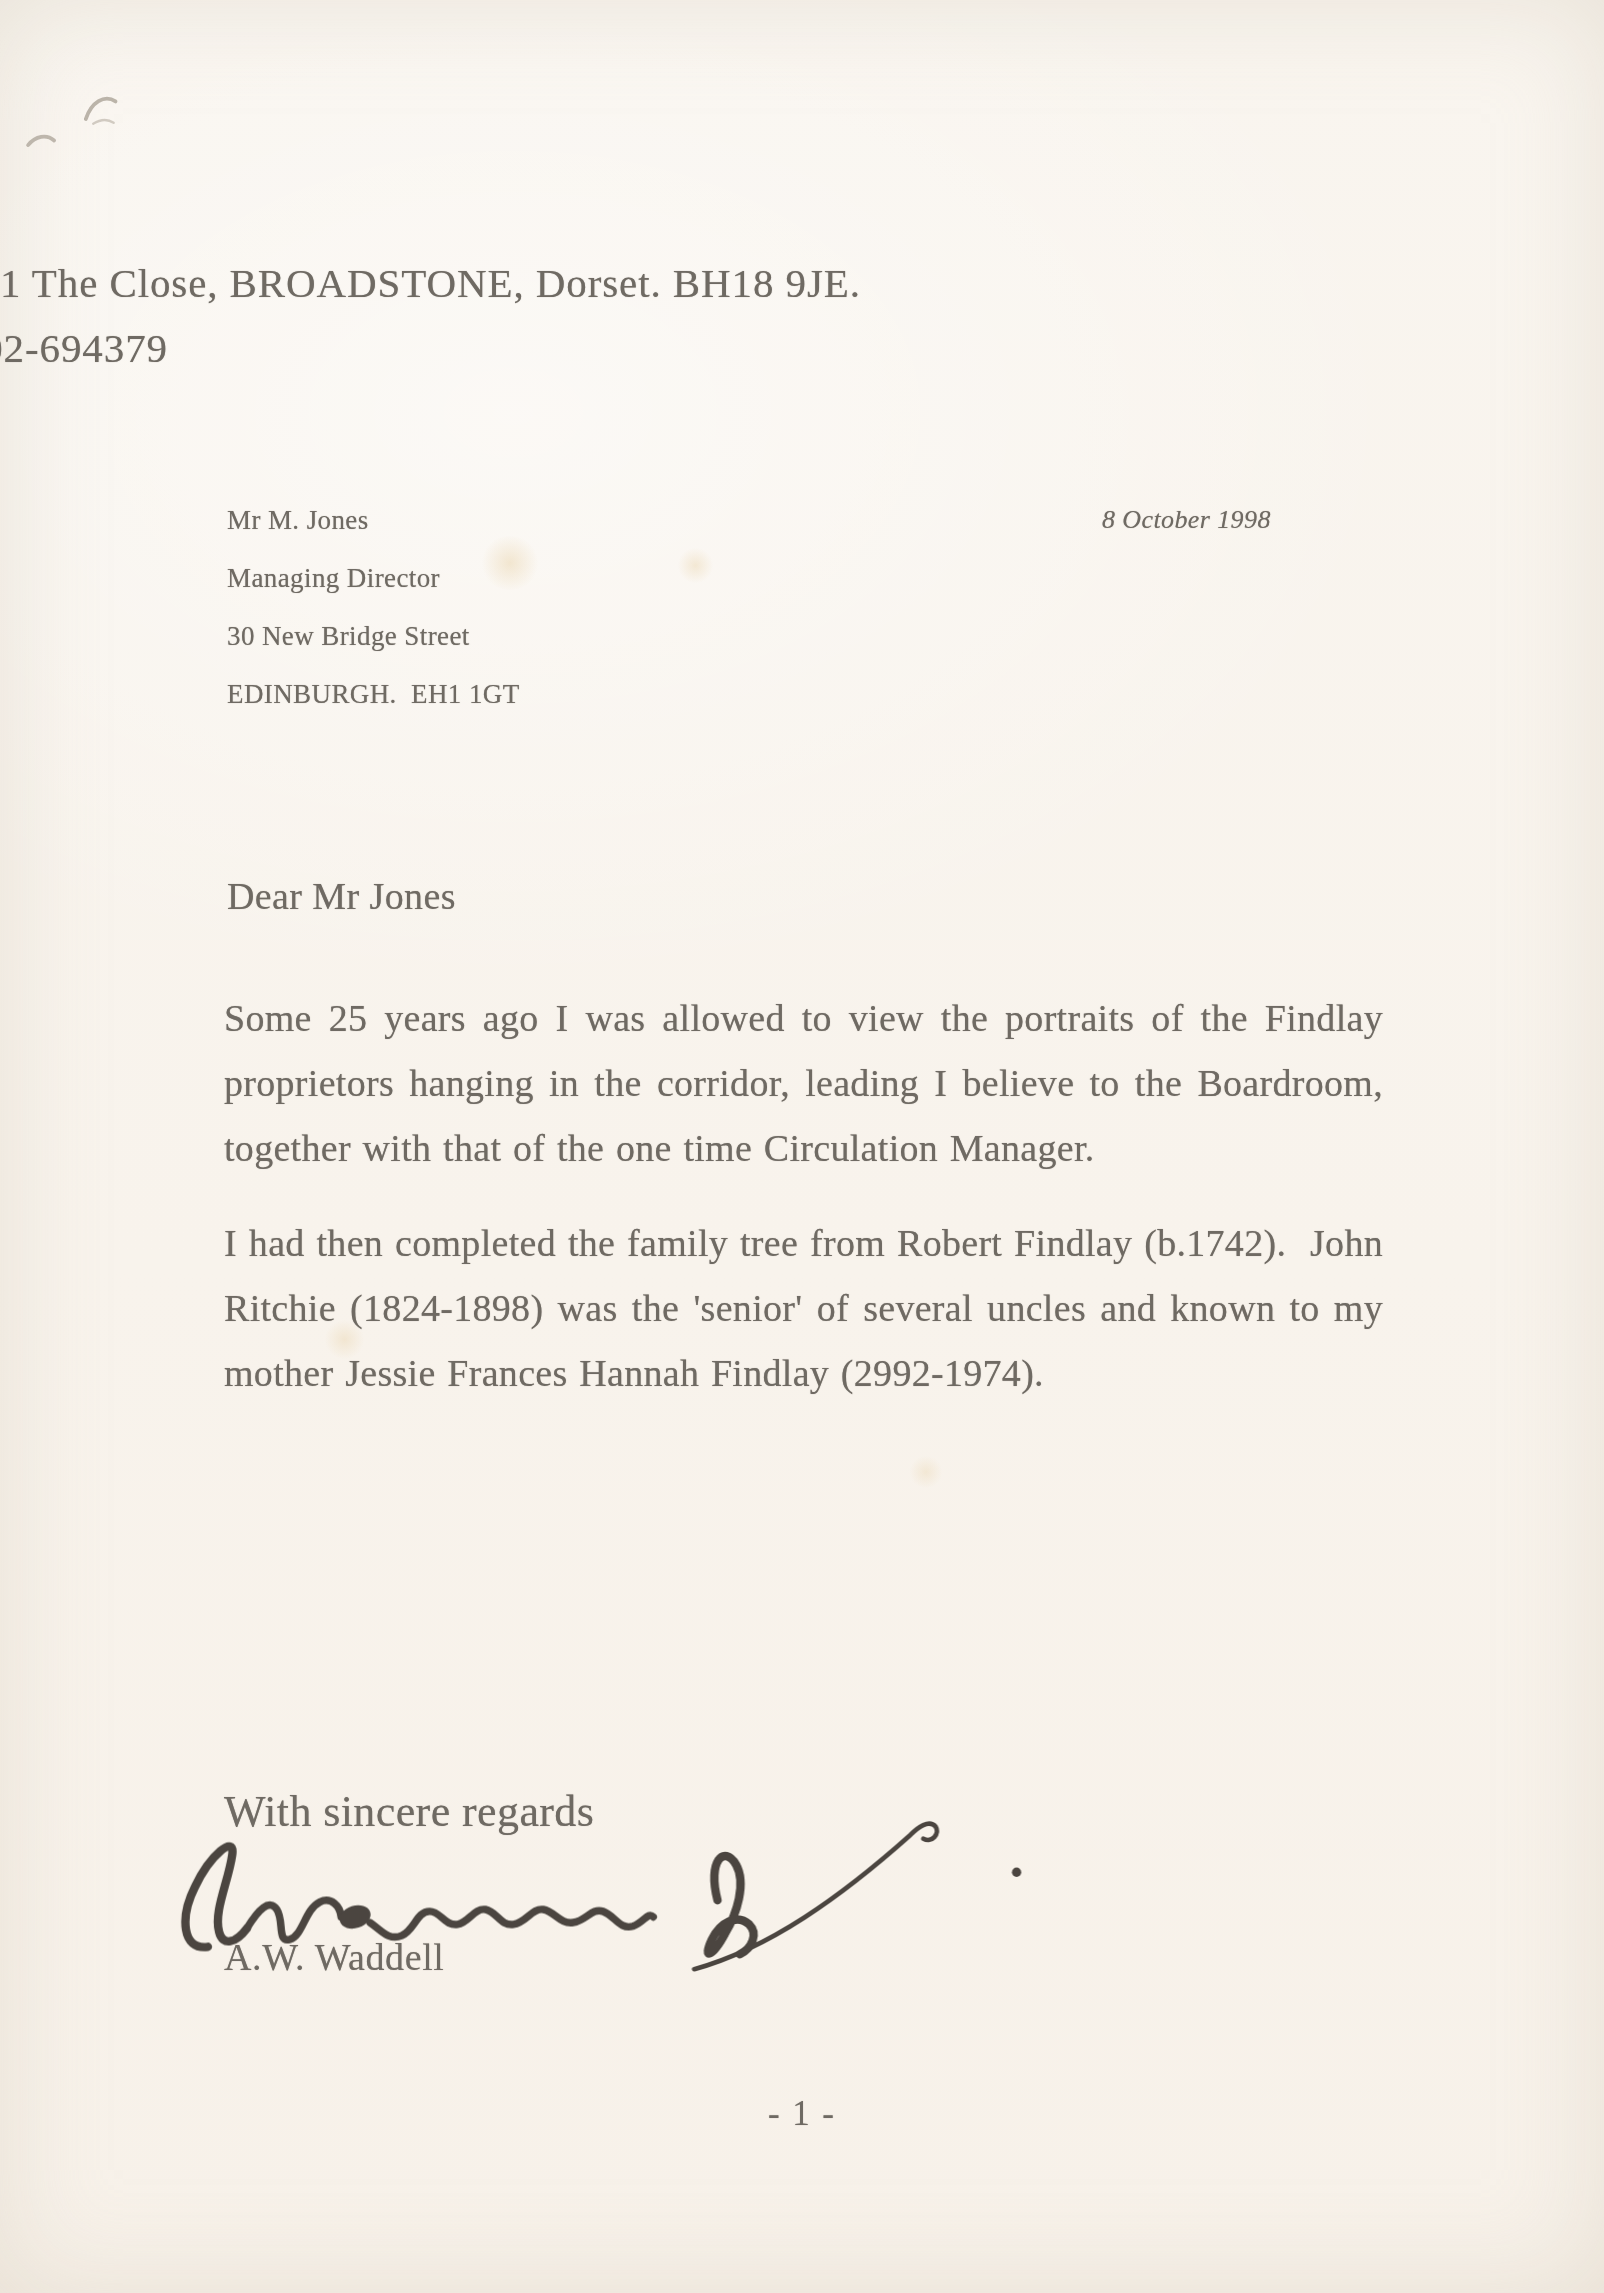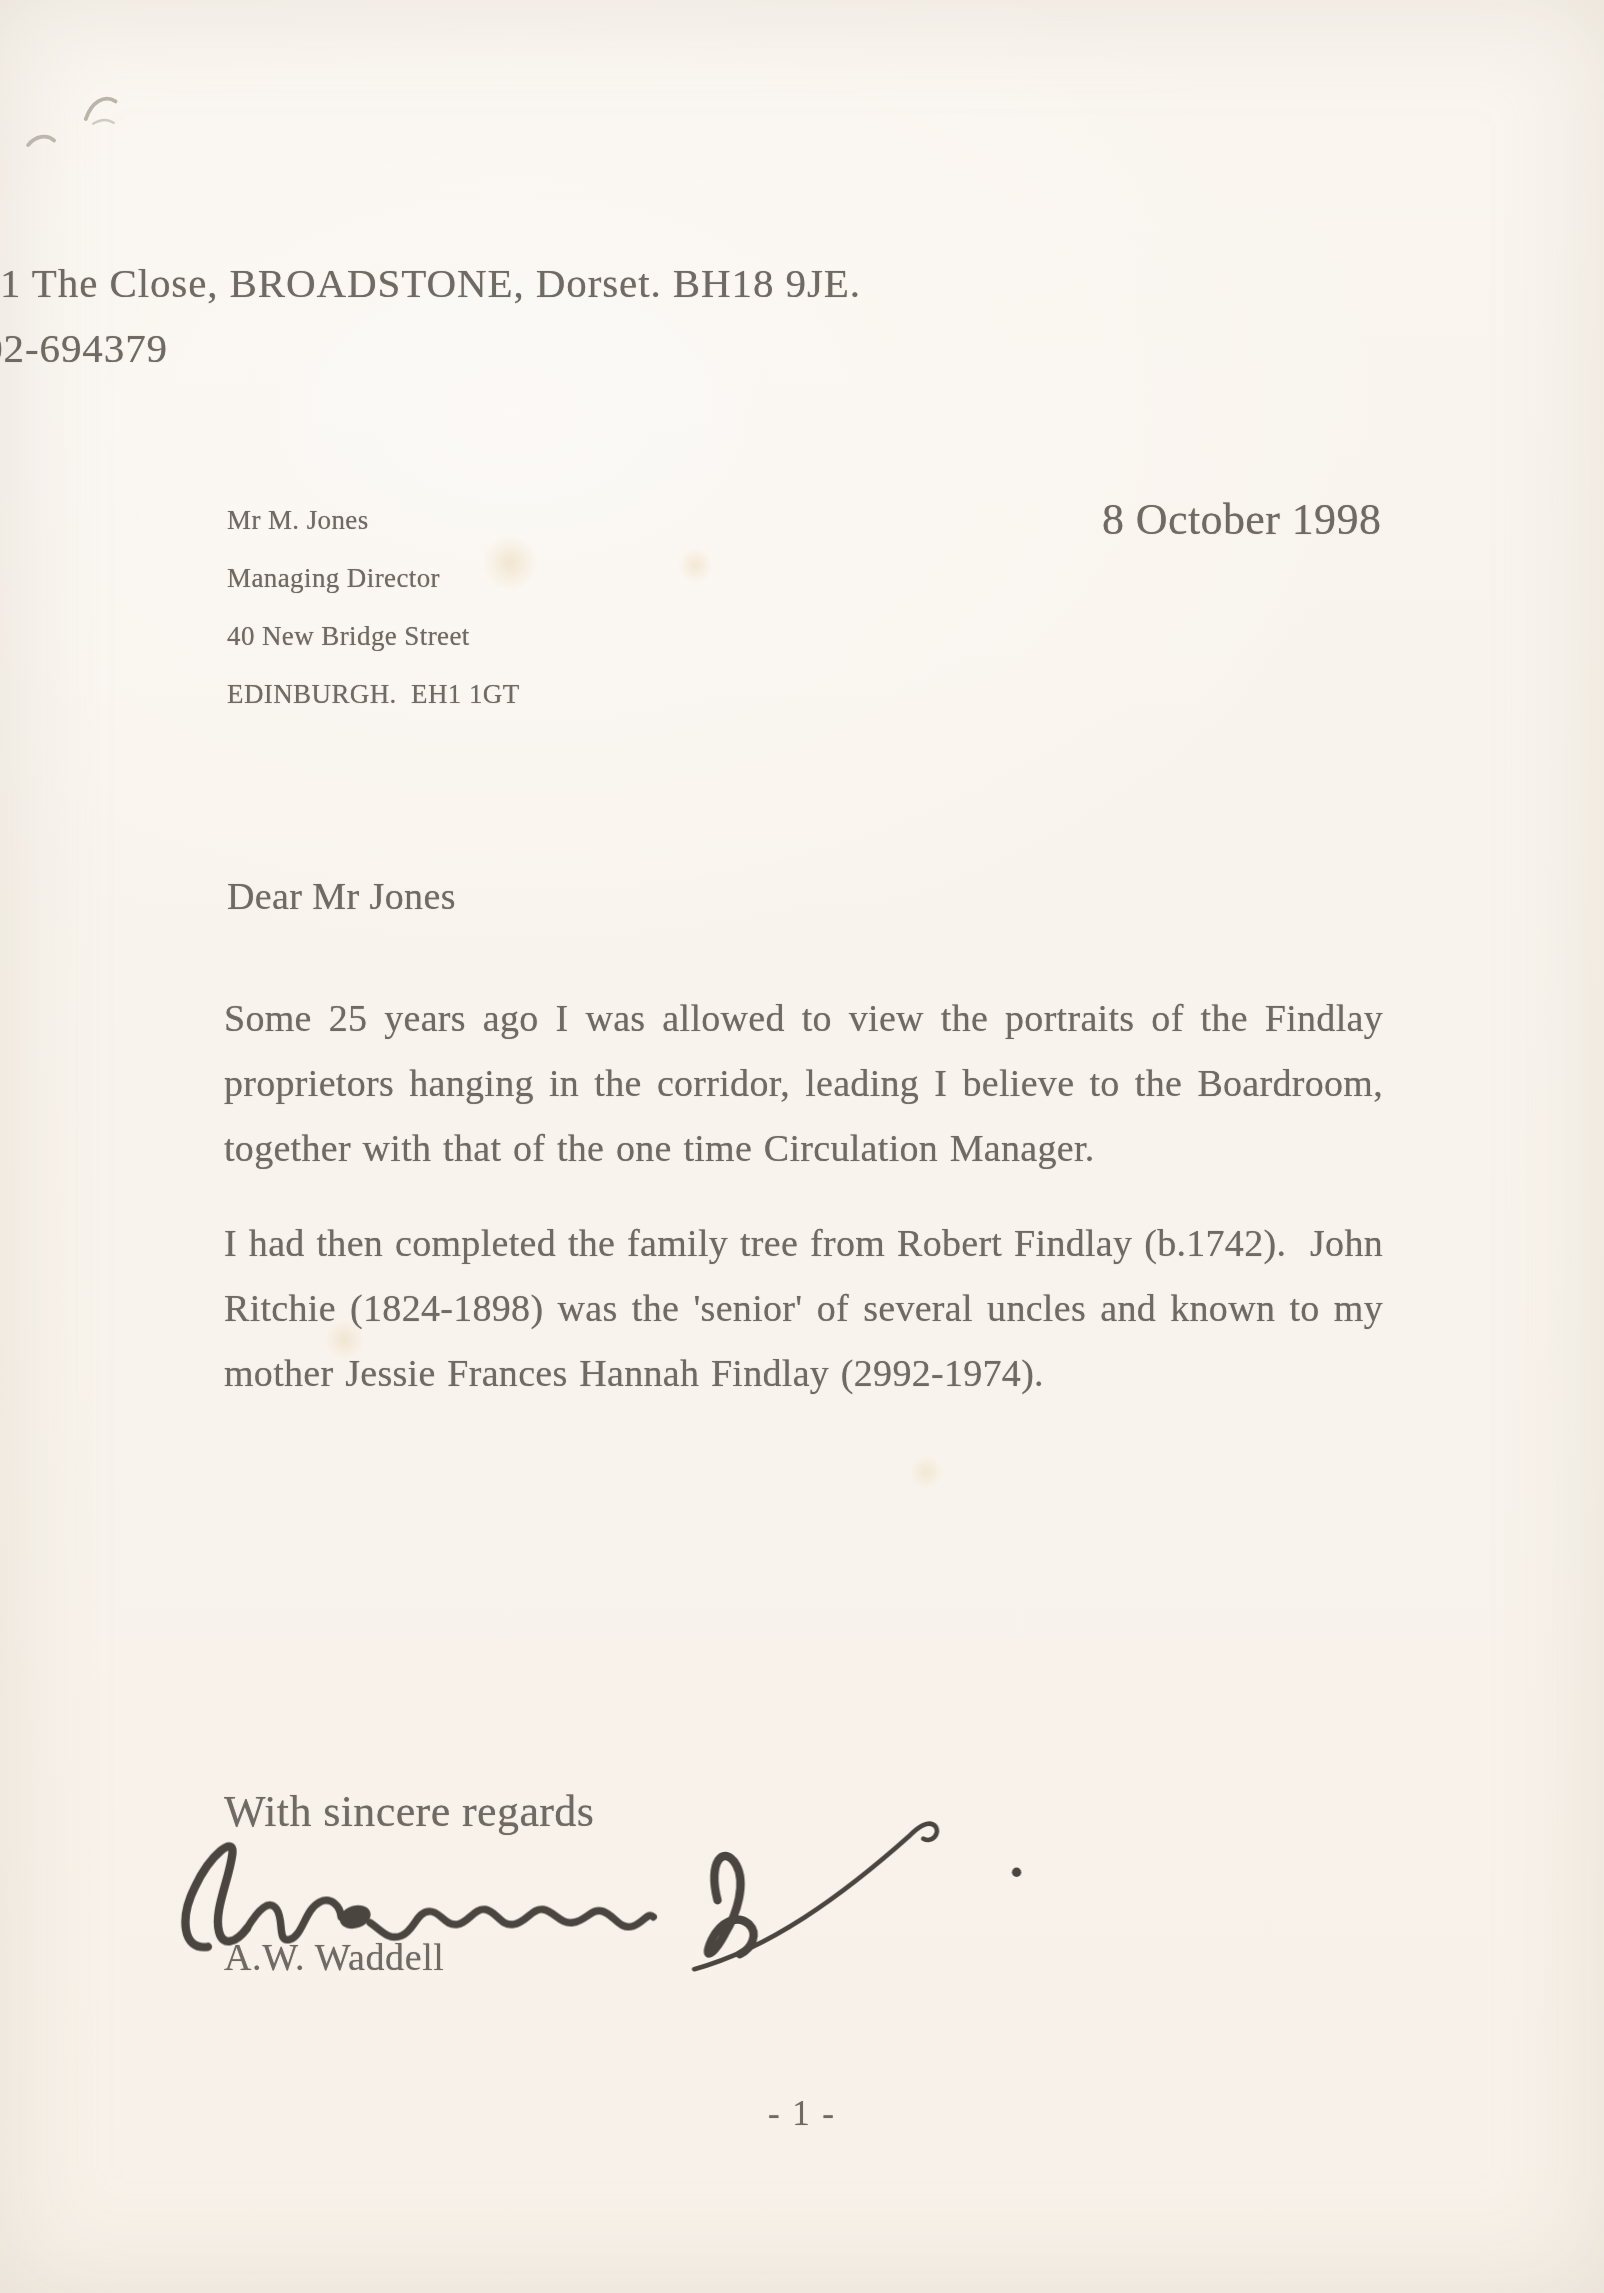--- a/index.html
+++ b/index.html
@@ -42,23 +42,24 @@
     left: 227px;
     top: 491px;
     font-size: 27px;
     line-height: 58px;
     letter-spacing: 0.4px;
   }
   .date {
     position: absolute;
     left: 1102px;
     top: 491px;
-    font-size: 44px;
+    font-size: 26px;
     line-height: 58px;
     letter-spacing: 0.4px;
+    font-style: italic;
   }
 
   .salutation {
     position: absolute;
     left: 227px;
     top: 874px;
     font-size: 38px;
     letter-spacing: 0.4px;
   }
 
@@ -149,21 +150,21 @@
 <div class="stain s4"></div>
 
 <div class="header ink">
   <div class="pre">1 The Close, BROADSTONE, Dorset. BH18 9JE.</div>
   <div class="phone pre">01202-694379</div>
 </div>
 
 <div class="recipient ink">
   <div class="pre">Mr M. Jones</div>
   <div class="pre">Managing Director</div>
-  <div class="pre">40 New Bridge Street</div>
+  <div class="pre">30 New Bridge Street</div>
   <div class="pre">EDINBURGH.  EH1 1GT</div>
 </div>
 
 <div class="date ink pre">8 October 1998</div>
 
 <div class="salutation ink pre">Dear Mr Jones</div>
 
 <div class="bodytext ink">
   <p class="pre">Some 25 years ago I was allowed to view the portraits of the Findlay proprietors hanging in the corridor, leading I believe to the Boardroom, together with that of the one time Circulation Manager.</p>
   <p class="pre">I had then completed the family tree from Robert Findlay (b.1742).  John Ritchie (1824-1898) was the 'senior' of several uncles and known to my mother Jessie Frances Hannah Findlay (2992-1974).</p>

